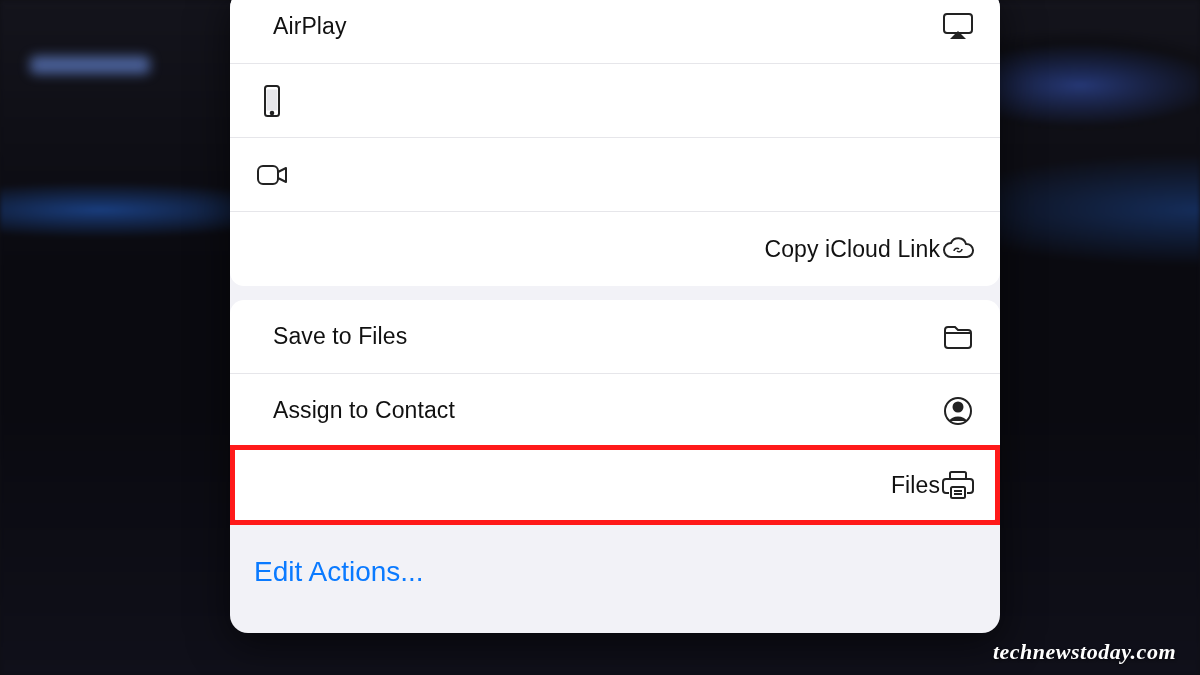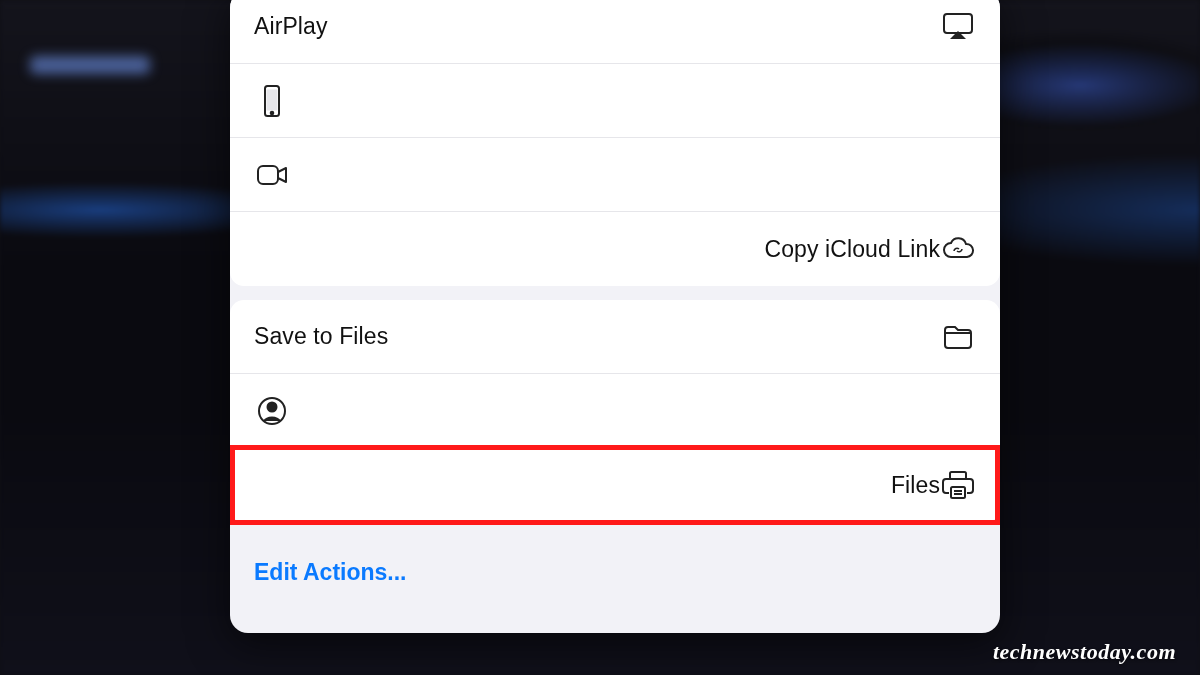--- a/index.html
+++ b/index.html
@@ -53,43 +53,44 @@
       height: 74px;
       border-bottom: 1px solid #e6e6ea;
       position: relative;
     }
     .row:last-child { border-bottom: none; justify-content: flex-end; }
     .row-label {
       font-size: 23px;
       font-weight: 400;
       color: #111;
       letter-spacing: 0.1px;
+      margin-left: 19px;
     }
     .icon {
       width: 36px; height: 36px;
       color: #222;
       flex-shrink: 0;
     }
     .icon svg { width: 100%; height: 100%; display: block; }
     .highlight-ring {
       position: absolute;
       inset: -3px 0 -3px 0;
       border: 5px solid #ff1a1a;
       pointer-events: none;
     }
     .footer-row {
       height: 72px;
       display: flex;
       align-items: center;
       padding: 0 24px;
     }
     .footer-link {
-      font-size: 23px;
+      font-size: 28px;
       color: #0a7aff;
-      font-weight: 700;
+      font-weight: 400;
     }
     .watermark {
       position: absolute;
       right: 24px;
       bottom: 10px;
       color: #fff;
       font-size: 22px;
       font-style: italic;
       font-weight: 600;
       font-family: Georgia, 'Times New Roman', serif;
@@ -154,20 +155,21 @@
       <span class="row-label">Save to Files</span>
       <span class="icon">
         <svg viewBox="0 0 36 36" fill="none" stroke="currentColor" stroke-width="2">
           <path d="M5 11 a3 3 0 0 1 3-3 h7 l3 3 h10 a3 3 0 0 1 3 3 v12 a3 3 0 0 1 -3 3 H8 a3 3 0 0 1 -3 -3 Z"></path>
           <line x1="5" y1="14" x2="31" y2="14"></line>
         </svg>
       </span>
     </div>
 
     <div class="row">
+      <span class="row-label">Assign to Contact</span>
       <span class="icon">
         <svg viewBox="0 0 36 36" fill="none" stroke="currentColor" stroke-width="2">
           <circle cx="18" cy="18" r="13"></circle>
           <circle cx="18" cy="14" r="4.5" fill="currentColor"></circle>
           <path d="M9 28 a10 8 0 0 1 18 0" fill="currentColor" stroke="none"></path>
         </svg>
       </span>
     </div>
 
     <div class="row">

